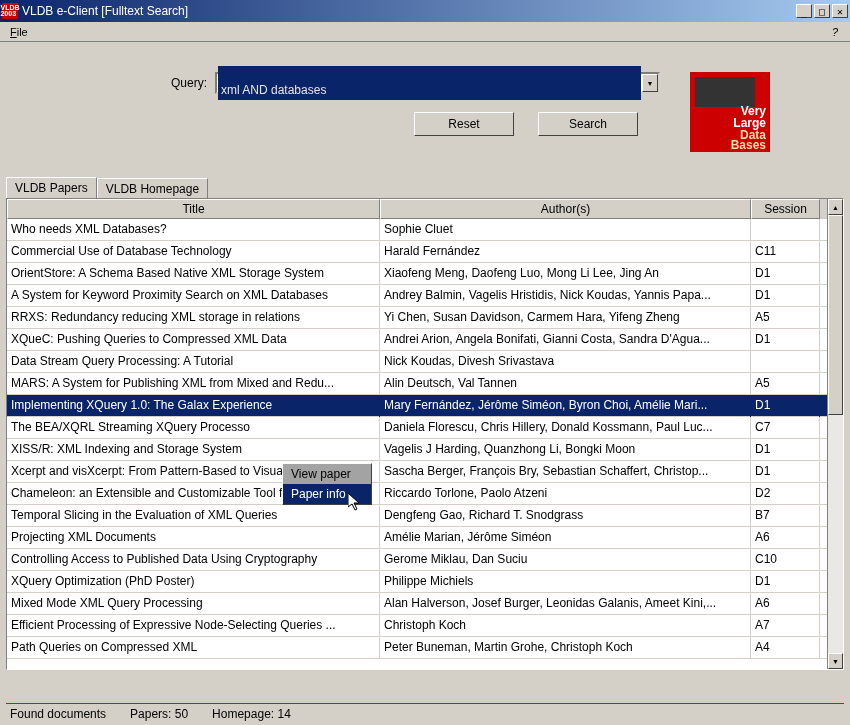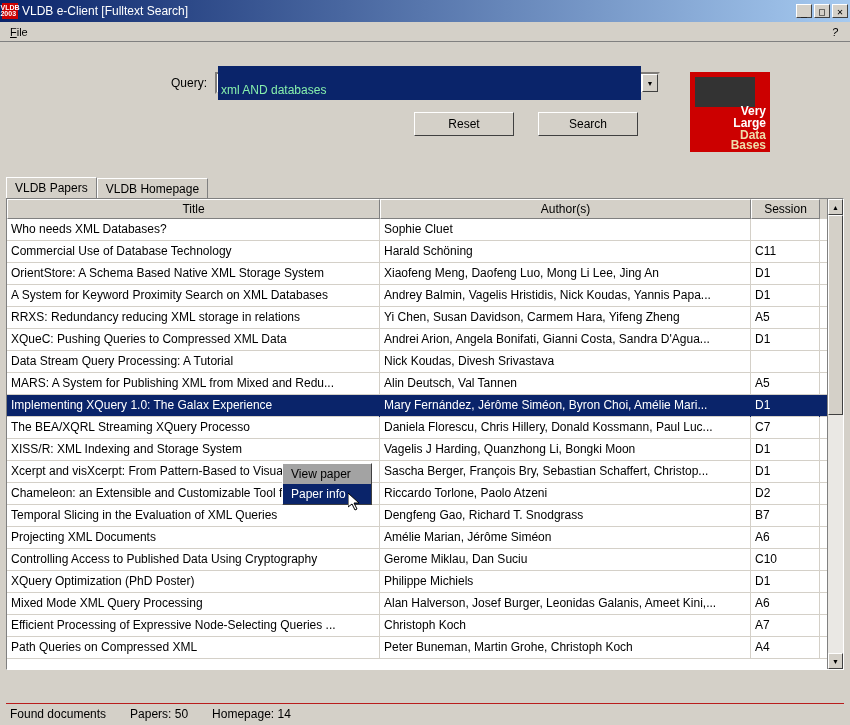--- a/index.html
+++ b/index.html
@@ -62,21 +62,21 @@
 .query-label { margin-right: 8px; font-size: 12px; }
 .query-combo {
   width: 445px;
   height: 22px;
   border: 2px inset #d4d0c8;
   display: flex; align-items: center;
   background: white;
 }
 .query-combo .query-value {
   flex: 1;
-  color: #86efac;
+  color: #e5e5e5;
   background: #0a246a;
   height: 16px;
   padding: 17px 3px;
   margin: 1px;
   font-size: 12px;
 }
 .query-combo .combo-arrow {
   width: 16px; height: 18px;
   background: #d4d0c8;
   border: 1px solid; border-color: #fff #404040 #404040 #fff;
@@ -276,21 +276,21 @@
       <div class="col col-session">Session</div>
     </div>
     <div class="grid-body" id="grid-body">
         <div class="row">
           <div class="cell col-title">Who needs XML Databases?</div>
           <div class="cell col-authors">Sophie Cluet</div>
           <div class="cell col-session"></div>
         </div>
         <div class="row">
           <div class="cell col-title">Commercial Use of Database Technology</div>
-          <div class="cell col-authors">Harald Schöning</div>
+          <div class="cell col-authors">Harald Fernández</div>
           <div class="cell col-session">C11</div>
         </div>
         <div class="row">
           <div class="cell col-title">OrientStore: A Schema Based Native XML Storage System</div>
           <div class="cell col-authors">Xiaofeng  Meng, Daofeng Luo, Mong Li Lee, Jing An</div>
           <div class="cell col-session">D1</div>
         </div>
         <div class="row">
           <div class="cell col-title">A System for Keyword Proximity Search on XML Databases</div>
           <div class="cell col-authors">Andrey Balmin, Vagelis Hristidis,  Nick Koudas, Yannis Papa...</div>

